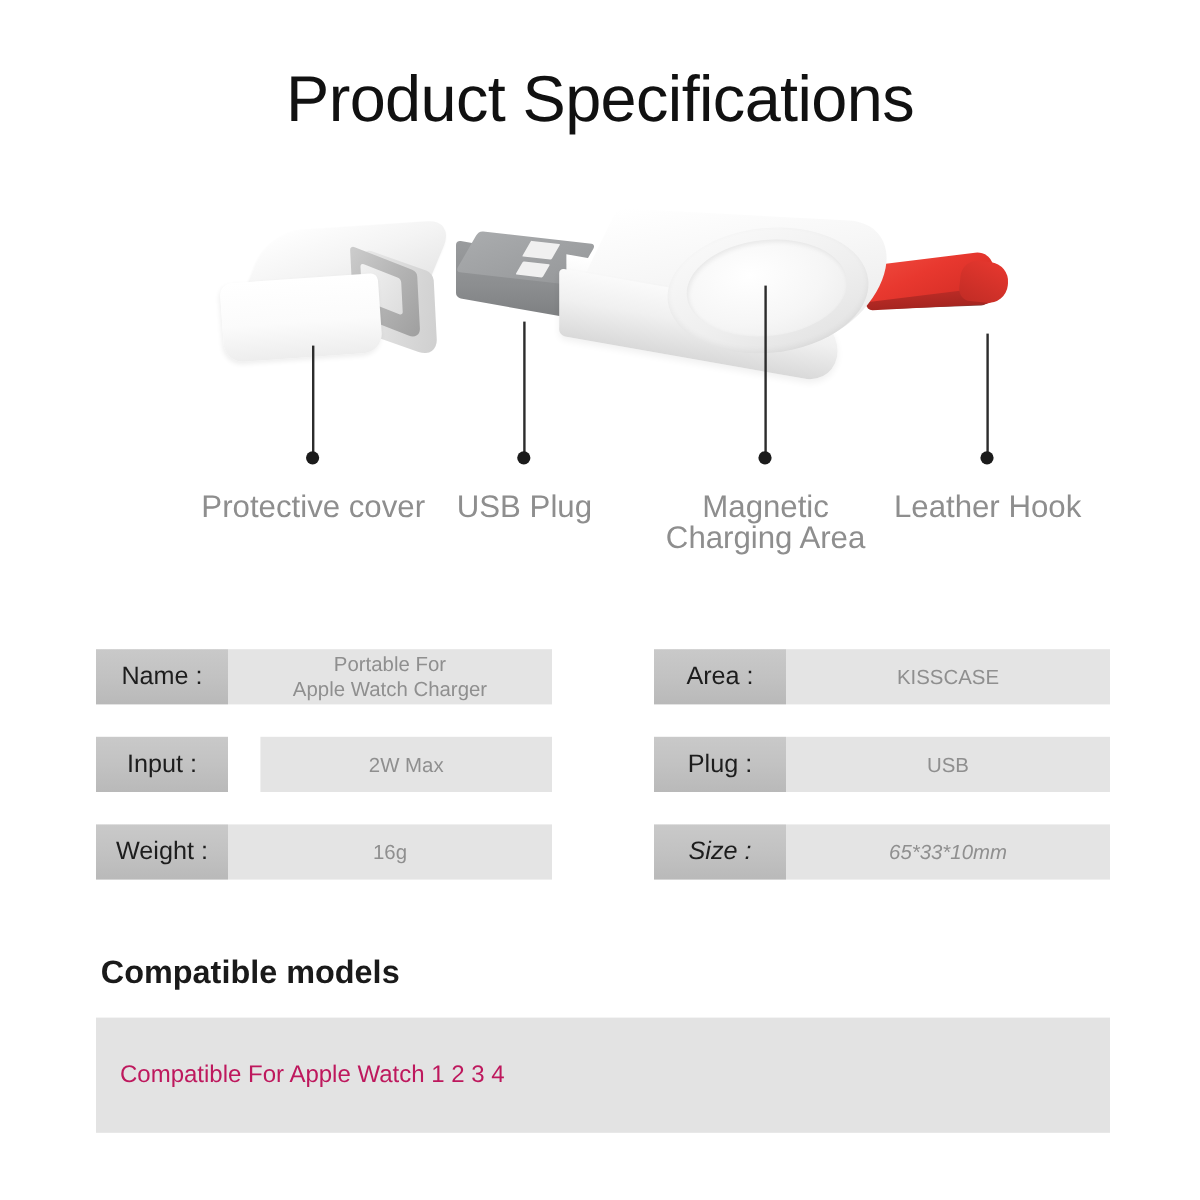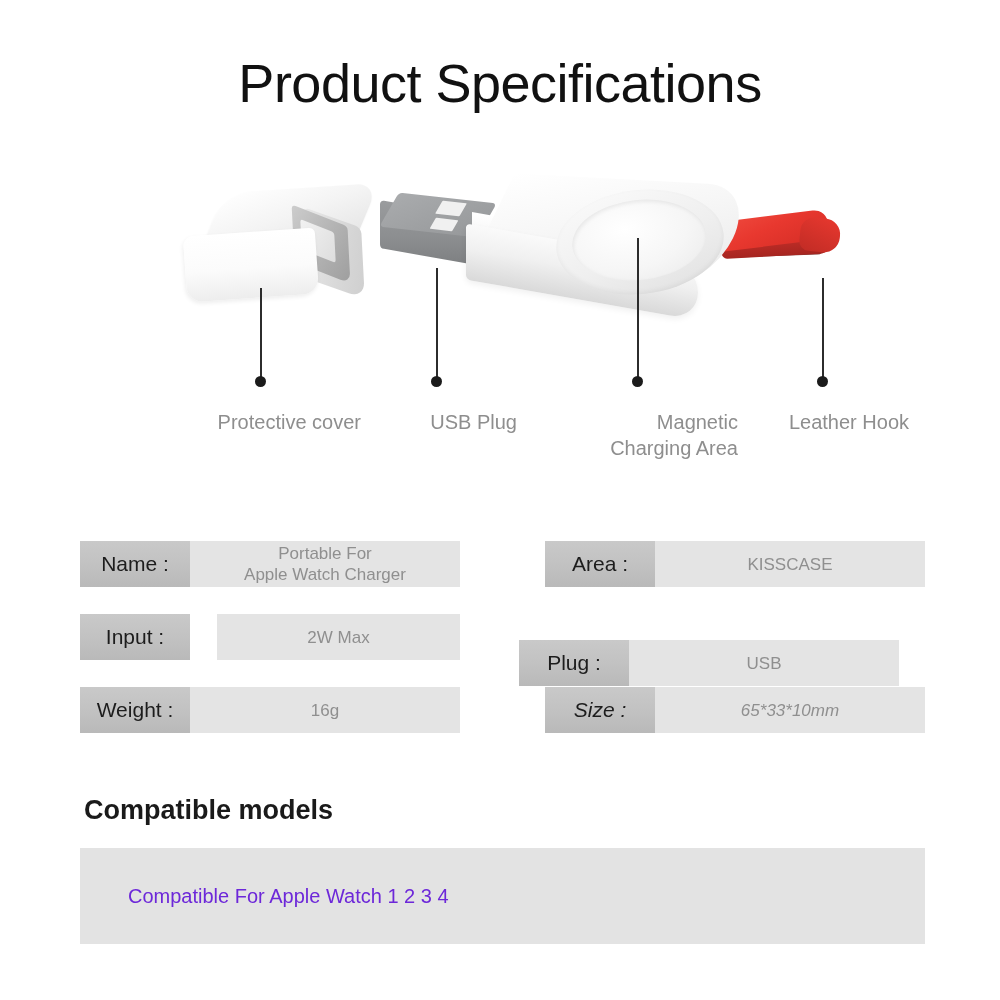--- a/index.html
+++ b/index.html
@@ -241,22 +241,22 @@
   }
   .callout-dot {
     position: absolute;
     width: 11px;
     height: 11px;
     border-radius: 50%;
     background: #1b1b1b;
   }
   .callout-label {
     position: absolute;
-    text-align: right;
-    font-size: 20px;
+    text-align: center;
+    font-size: 26px;
     line-height: 26px;
     color: #8e8e8e;
     white-space: pre-line;
   }
 
   
   #spec-table { position: absolute; left: 0; top: 0; width: 1000px; height: 1000px; }
   .spec-row {
     position: absolute;
     height: 46px;
@@ -315,23 +315,23 @@
     font-size: 22px;
     line-height: 28px;
     color: #171717;
     white-space: pre-line;
   }
   #compat-value {
     flex: 1;
     background: #e3e3e3;
     display: flex;
     align-items: center;
-    padding-left: 48px;
+    padding-left: 20px;
     font-size: 20px;
-    color: #6d28d9;
+    color: #be185d;
     white-space: nowrap;
   }
 </style>
 </head>
 <body>
 
 <div id="page-title">Product Specifications</div>
 
 <div id="product-photo">
 
@@ -395,21 +395,21 @@
   <div class="spec-row" style="left:80px; top:687px; width:380px;">
     <div class="spec-label">Weight :</div>
     <div class="spec-value">16g</div>
   </div>
 
   <div class="spec-row" style="left:545px; top:541px; width:380px;">
     <div class="spec-label">Area :</div>
     <div class="spec-value">KISSCASE</div>
   </div>
 
-  <div class="spec-row" style="left:519px; top:614px; width:380px;margin-top:26px;">
+  <div class="spec-row" style="left:545px; top:614px; width:380px;">
     <div class="spec-label">Plug :</div>
     <div class="spec-value">USB</div>
   </div>
 
   <div class="spec-row" style="left:545px; top:687px; width:380px;font-style:italic;">
     <div class="spec-label">Size :</div>
     <div class="spec-value">65*33*10mm</div>
   </div>
 </div>
 

